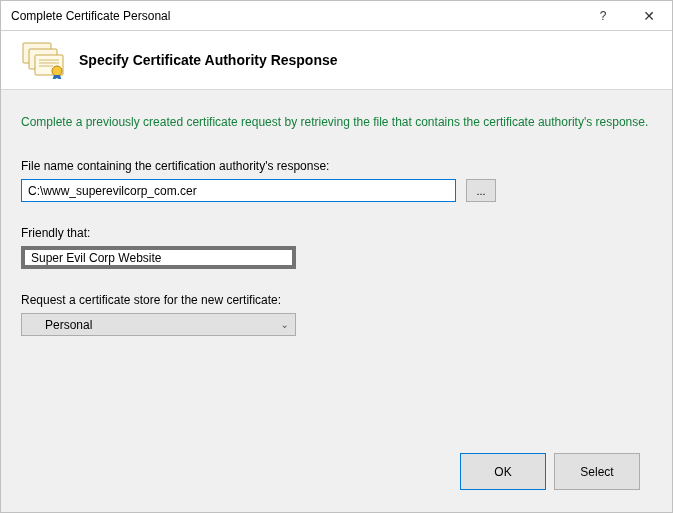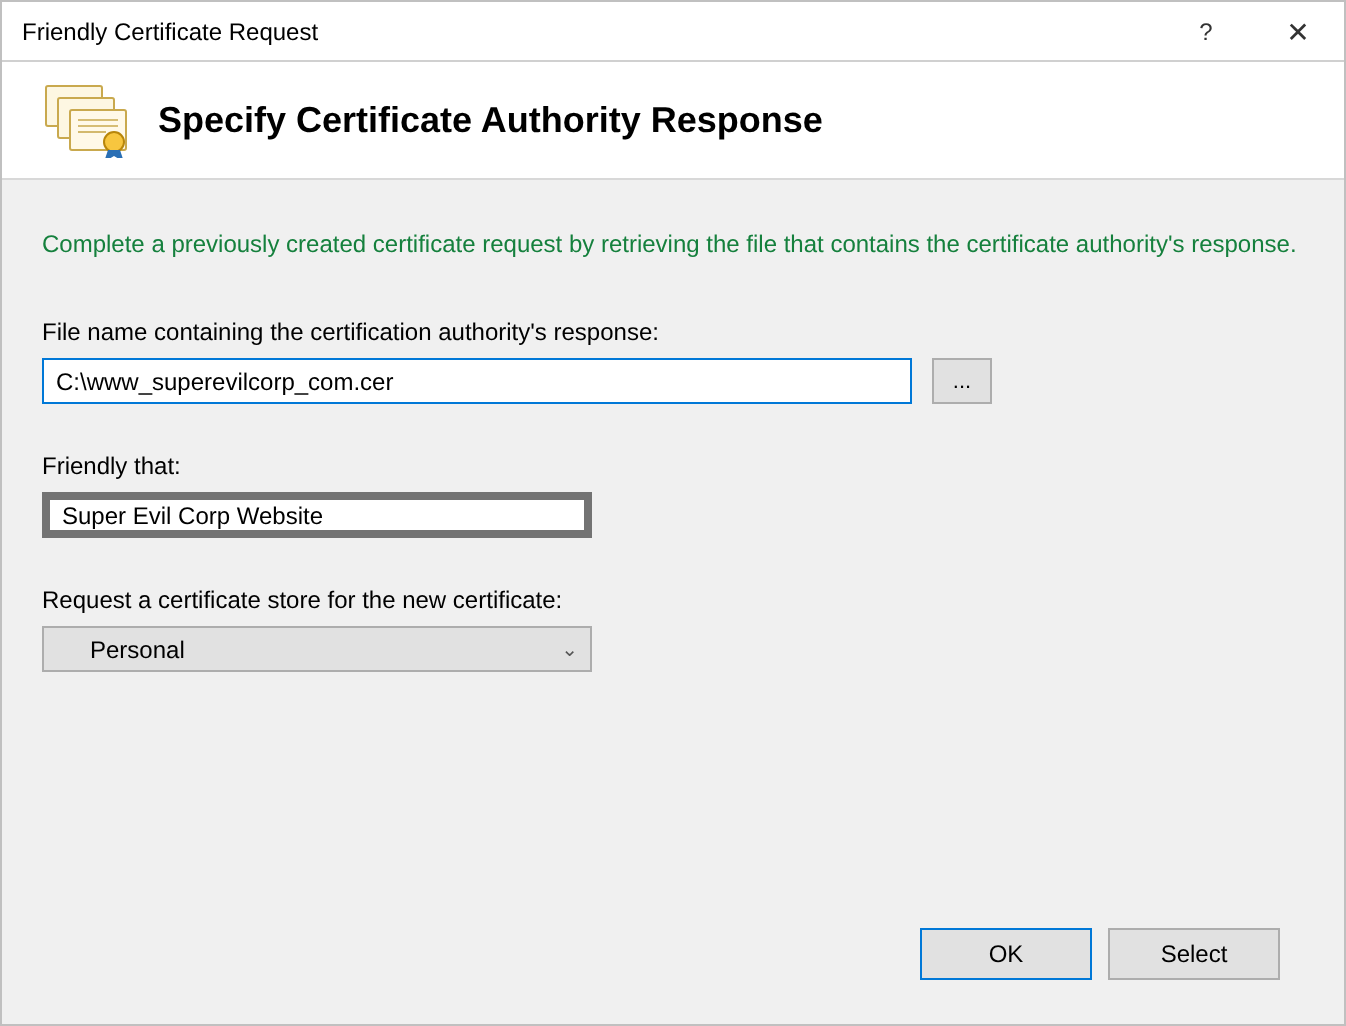--- a/index.html
+++ b/index.html
@@ -40,21 +40,21 @@
   .titlebar .btn.close { font-size: 14px; }
   .header {
     display: flex;
     align-items: center;
     height: 58px;
     padding: 0 18px;
     background: #fff;
   }
   .header .icon-wrap { width: 50px; display:flex; align-items:center; justify-content:center;}
   .header h1 {
-    font-size: 18px;
+    font-size: 14px;
     font-weight: 700;
     margin: 0 16px 0 10px;
   }
   .content {
     flex: 1;
     background: #f0f0f0;
     border-top: 1px solid #d8d8d8;
     padding: 24px 20px 10px 20px;
     display: flex;
     flex-direction: column;
@@ -91,34 +91,34 @@
   .select .chev { font-size: 10px; color:#555; }
   .spacer { flex: 1; }
   .footer {
     display: flex;
     justify-content: flex-end;
     gap: 8px;
     padding: 10px 12px 12px 0;
     background: #f0f0f0;
   }
   .footer button {
-    width: 86px; height: 26px;
+    width: 86px; height: 37px;
     font-family: inherit; font-size: 12px;
     background: #e1e1e1;
     border: 1px solid #adadad;
   }
   .footer button.primary {
     border: 1.5px solid #0078d7;
   }
 </style>
 </head>
 <body>
 
 <div class="titlebar">
-  <div class="title">Friendly Certificate Request</div>
+  <div class="title">Complete Certificate Personal</div>
   <div class="controls">
     <div class="btn">?</div>
     <div class="btn close">✕</div>
   </div>
 </div>
 
 <div class="header">
   <div class="icon-wrap">
     <svg width="46" height="38" viewBox="0 0 46 38">
       <g>

